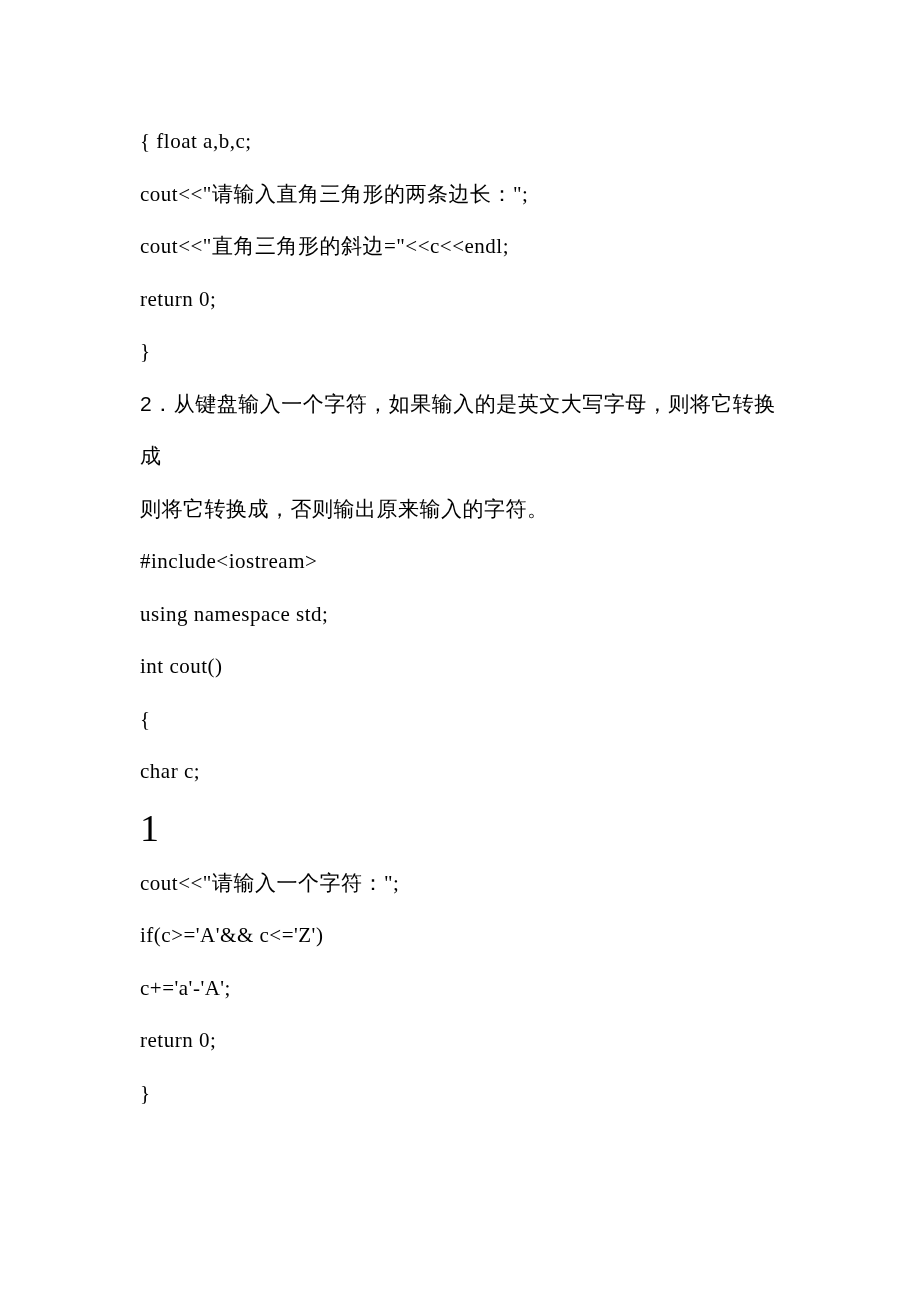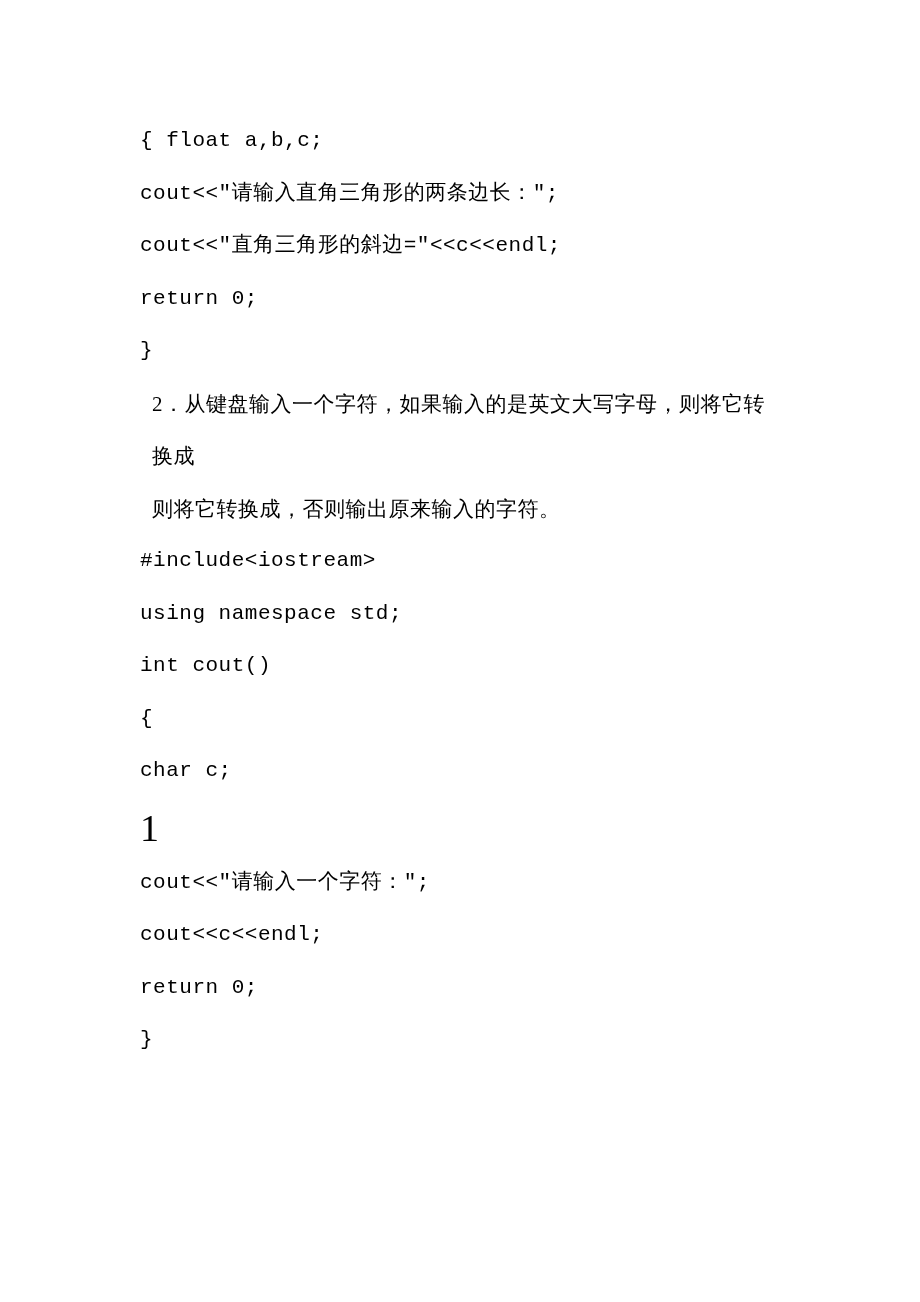--- a/index.html
+++ b/index.html
@@ -11,26 +11,25 @@
   }
   .page {
     padding: 115px 140px 100px 140px;
     box-sizing: border-box;
   }
   .line {
     font-size: 21px;
     line-height: 2.5;
     color: #000000;
     white-space: pre-wrap;
-    font-family: Liberation Mono, monospace;
+    font-family: Liberation Serif, serif;
     letter-spacing: 0.5px;
   }
   .cn {
-    font-family: Liberation Serif, serif;
-    margin-left: 12px;
+    font-family: Liberation Sans, sans-serif;
   }
   .big-one {
     font-size: 38px;
     line-height: 1.4;
     font-family: "Times New Roman", serif;
     color: #000000;
     margin: 4px 0 2px 0;
   }
 </style>
 </head>
@@ -44,16 +43,17 @@
   <div class="line">}</div>
   <div class="line cn">2．从键盘输入一个字符，如果输入的是英文大写字母，则将它转换成</div>
   <div class="line cn">则将它转换成，否则输出原来输入的字符。</div>
   <div class="line">#include&lt;iostream&gt;</div>
   <div class="line">using namespace std;</div>
   <div class="line">int cout()</div>
   <div class="line">{</div>
   <div class="line">char c;</div>
   <div class="big-one">1</div>
   <div class="line">cout&lt;&lt;"请输入一个字符：";</div>
-  <div class="line">cout&lt;&lt;c&lt;&lt;endl;</div>
+  <div class="line">if(c&gt;='A'&amp;&amp; c&lt;='Z')</div>
+  <div class="line">c+='a'-'A';</div>
   <div class="line">return 0;</div>
   <div class="line">}</div>
 </div>
 
 </body></html>

